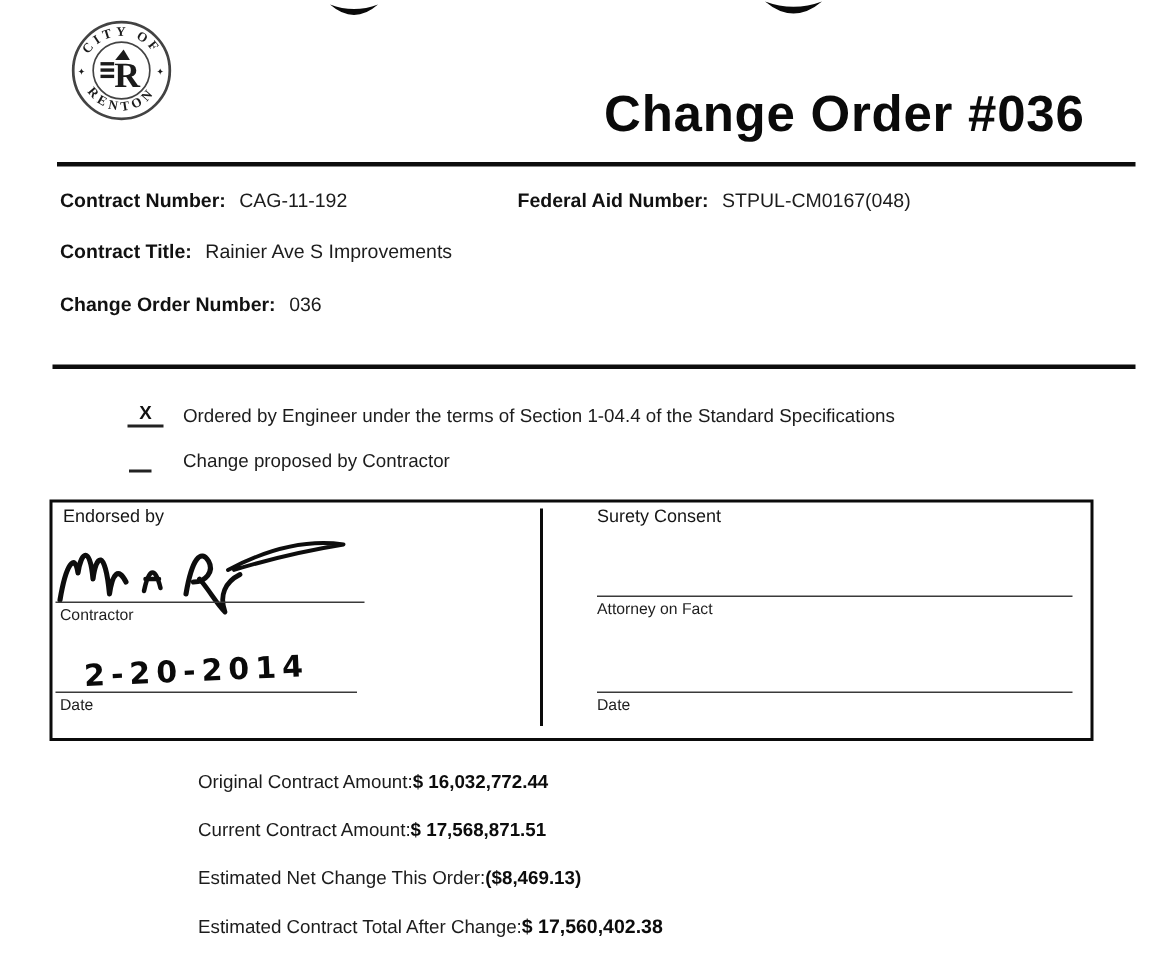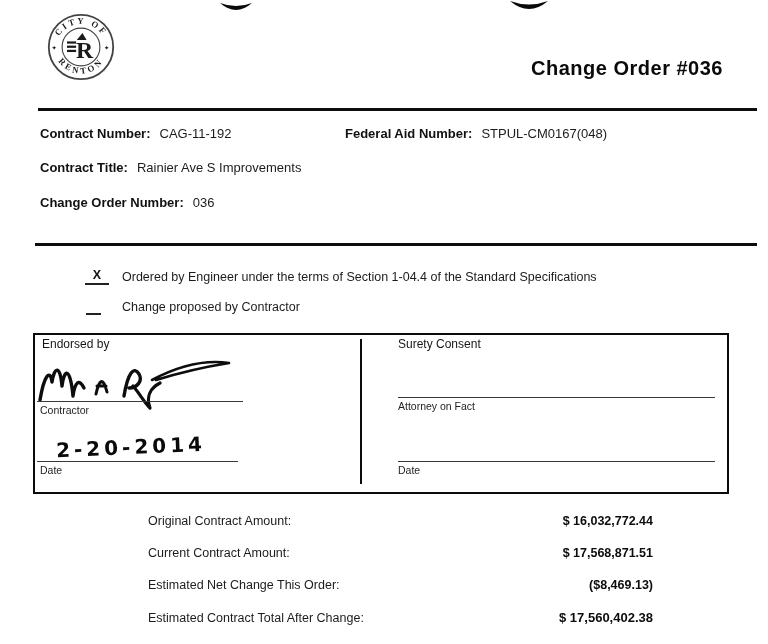--- a/index.html
+++ b/index.html
@@ -11,21 +11,21 @@
     color:#1a1a1a;
     overflow:hidden;
     margin:0 auto;
   }
   .abs{position:absolute;}
   
   .crescent{position:absolute;}
   
   .title{
     position:absolute;
-    font-size:20px;font-weight:bold;letter-spacing:.5px;color:#0a0a0a;
+    font-size:34px;font-weight:bold;letter-spacing:.5px;color:#0a0a0a;
     white-space:nowrap;
   }
   
   .rule{position:absolute;background:#0d0d0d;}
   
   .field{position:absolute;font-size:13px;white-space:nowrap;}
   .field .lbl{font-weight:bold;color:#111;}
   .field .val{margin-left:9px;color:#1c1c1c;}
   
   .option-mark{
@@ -47,22 +47,22 @@
   .line-label{position:absolute;font-size:10.5px;color:#1e1e1e;white-space:nowrap;}
   .hand-date{
     position:absolute;
     font-family:"DejaVu Sans", sans-serif;
     font-weight:bold;font-size:20px;letter-spacing:4px;color:#0a0a0a;
     transform:rotate(-2.5deg);
     white-space:nowrap;
   }
   
   .amount-row{
-    position:absolute;left:148px;width:505px;
-    display:flex;justify-content:space-between;align-items:baseline;
+    position:absolute;left:132px;width:505px;
+    display:flex;justify-content:flex-start;align-items:baseline;
     font-size:12.5px;
   }
   .amount-row .a-lbl{color:#1c1c1c;}
   .amount-row .a-val{font-weight:bold;color:#0c0c0c;}
   .seal-svg{position:absolute;left:46px;top:11px;}
 </style>
 </head>
 <body>
 
 <div class="page">

